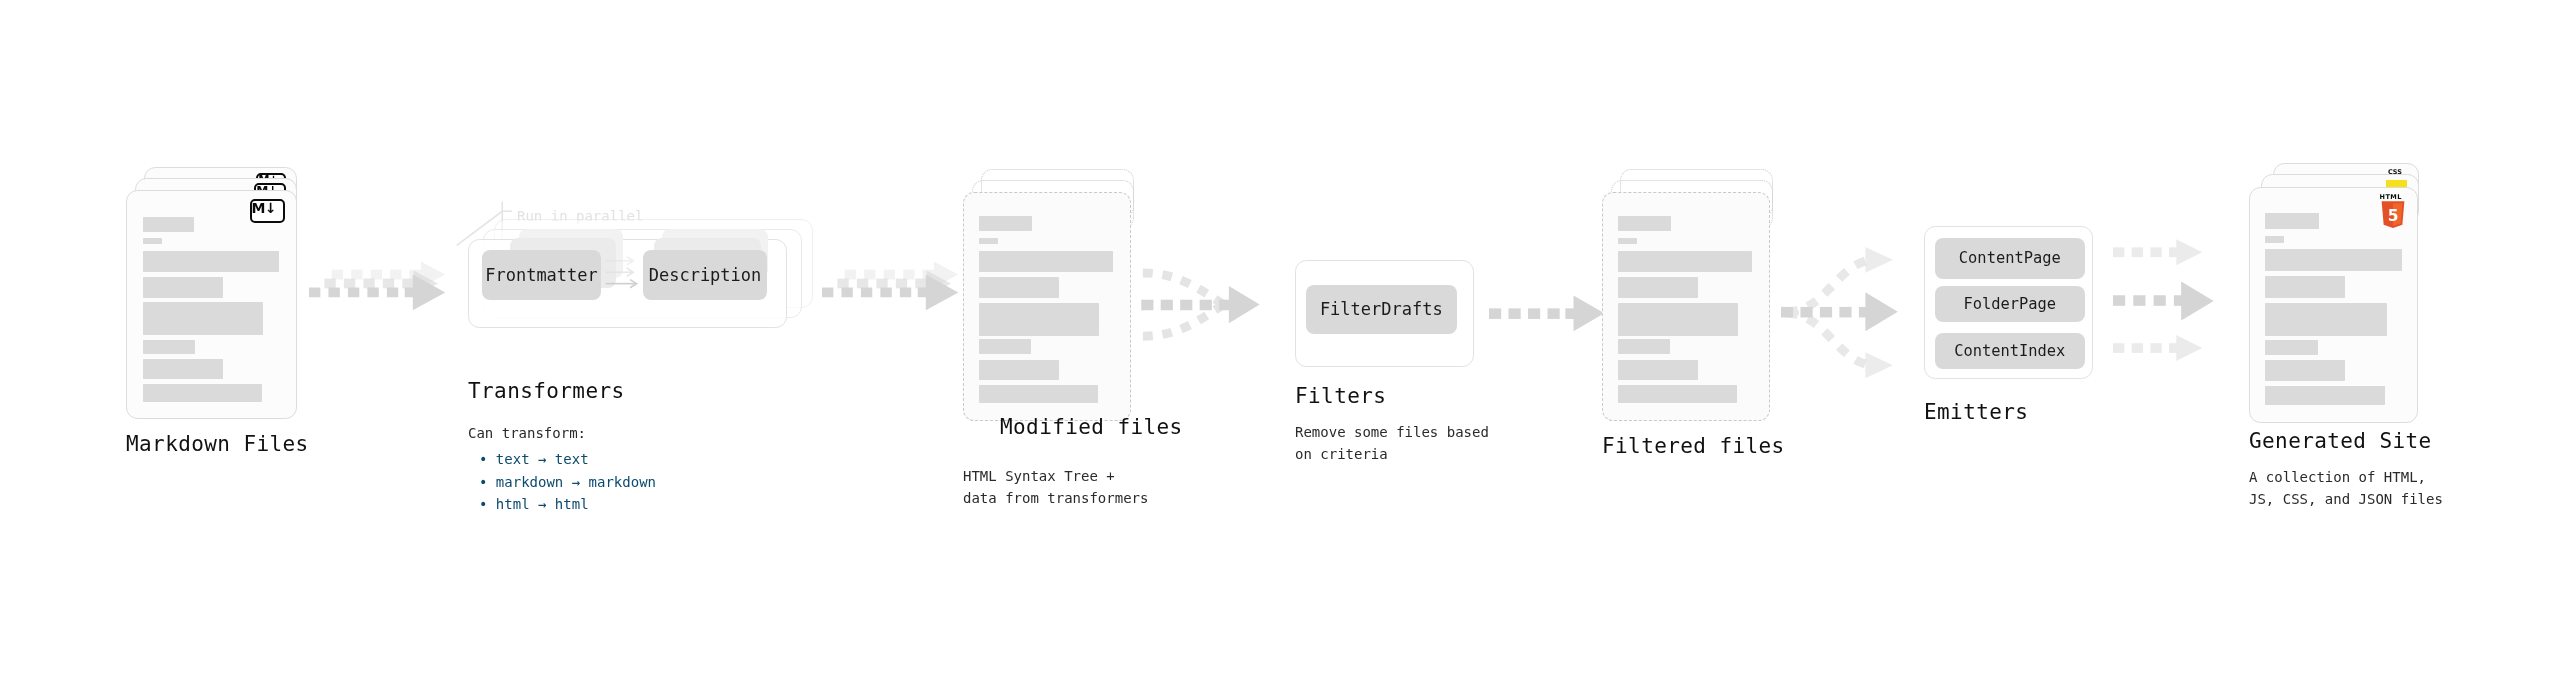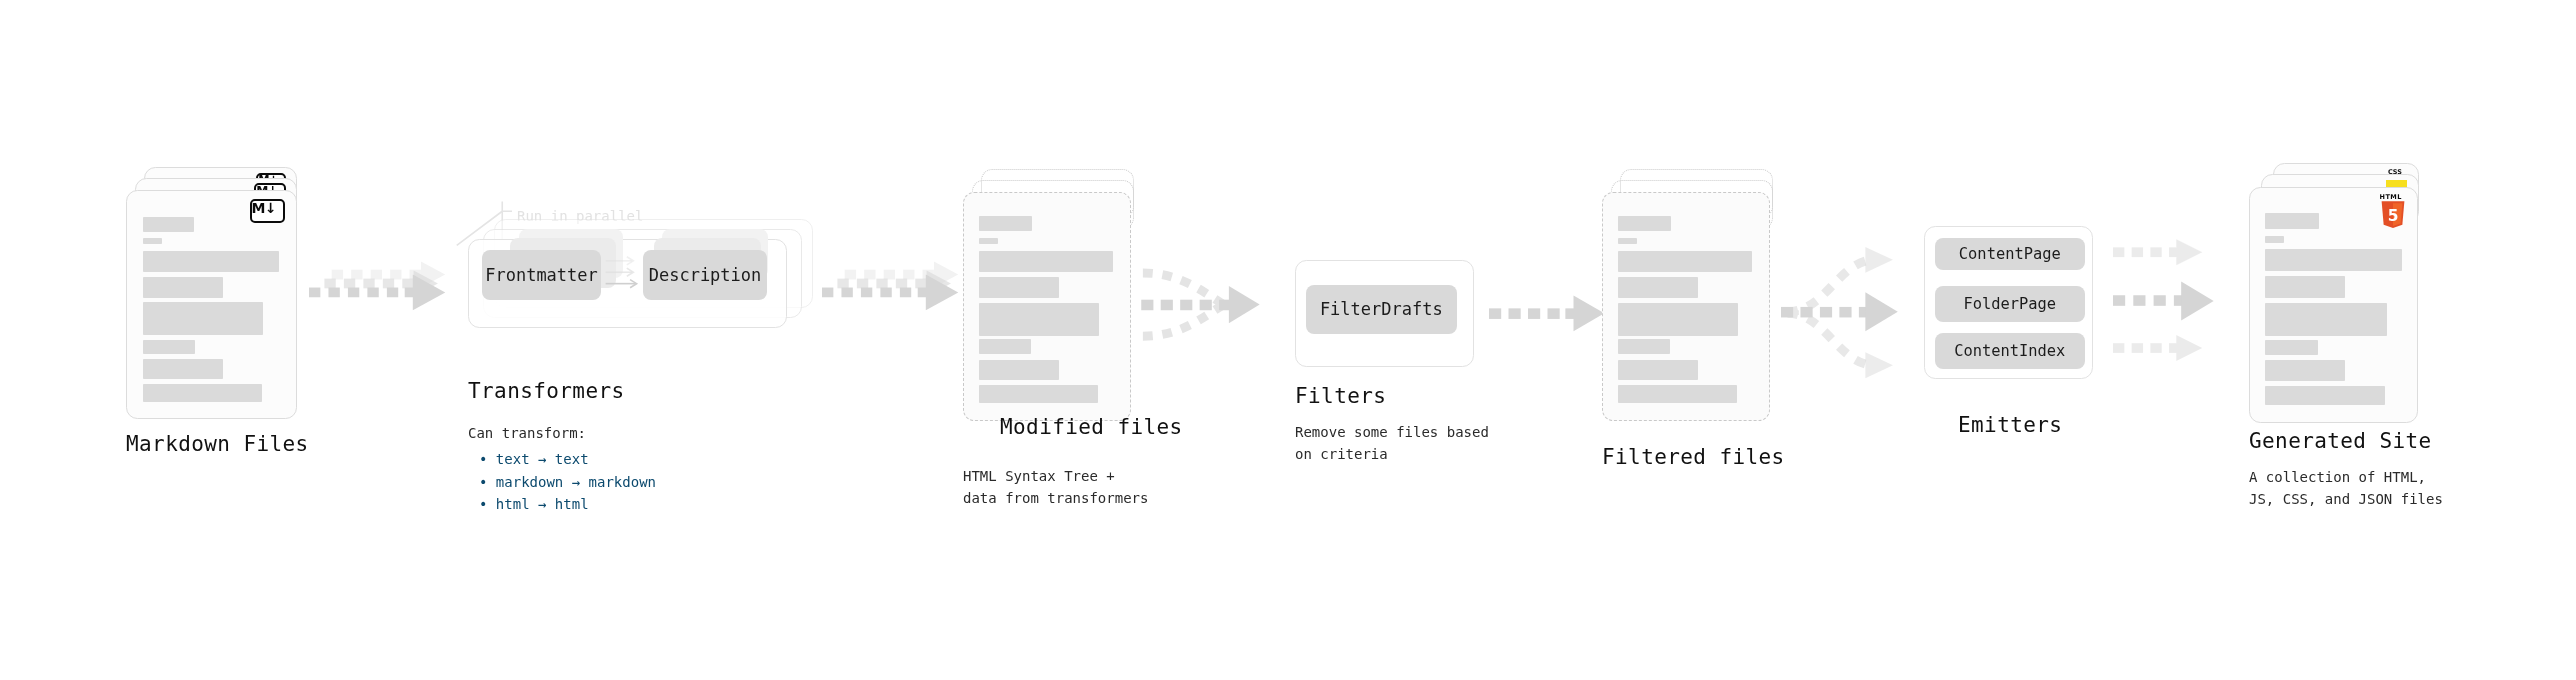--- a/index.html
+++ b/index.html
@@ -336,21 +336,21 @@
           <div class="bar" style="left:14.6px; top:84px; width:80px;  height:21px;"></div>
           <div class="bar" style="left:14.6px; top:110px; width:120px; height:32.5px;"></div>
           <div class="bar" style="left:14.6px; top:146px; width:52px;  height:14.6px;"></div>
           <div class="bar" style="left:14.6px; top:167px; width:80px;  height:19.5px;"></div>
           <div class="bar" style="left:14.6px; top:192px; width:119px; height:18px;"></div>
         </div>
       </div>
     </div>
   </div>
 
-  <div class="caption" style="left:1602px; top:445px;">Filtered files</div>
+  <div class="caption" style="left:1602px; top:434px;">Filtered files</div>
 
   <svg style="left:1781px; top:242px;" width="146" height="142" viewBox="0 0 180 175">
     <g stroke="#e8e8e8" stroke-width="11" fill="none" stroke-dasharray="13 13" stroke-linecap="butt">
       <path d="M8 86 C 54 86, 70 26, 112 22"></path>
       <path d="M8 88 C 54 88, 70 148, 112 152"></path>
     </g>
     <g fill="#d5d5d5">
       <rect x="0" y="80" width="15" height="13"></rect>
         <rect x="24" y="80" width="15" height="13"></rect>
       <rect x="48" y="80" width="15" height="13"></rect>
@@ -361,27 +361,27 @@
           <path d="M104 6 L138 22 L104 38 Z"></path>
         </g>
       <g opacity="0.45">
           <path d="M104 136 L138 152 L104 168 Z"></path>
         </g>
     </g>
   </svg>
 
   <div class="node" style="left:1924px; top:226px;">
     <div class="group-box" style="left:0; top:0; width:169px; height:153px; background:#ffffff;">
-      <div class="chip" style="left:9.8px; top:10.6px; width:150px; height:32px; font-size:15.4px;">ContentPage</div>
+      <div class="chip" style="left:9.8px; top:10.6px; width:150px; height:41px; font-size:15.4px;">ContentPage</div>
       <div class="chip" style="left:9.8px; top:59px; width:150px; height:36px; font-size:15.4px;">FolderPage</div>
       <div class="chip" style="left:9.8px; top:106px; width:150px; height:36px; font-size:15.4px;">ContentIndex</div>
     </div>
   </div>
 
-  <div class="caption" style="left:1924px; top:413px;margin-left:34px;">Emitters</div>
+  <div class="caption" style="left:1924px; top:400px;">Emitters</div>
 
   <svg style="left:2113px; top:236px;" width="138" height="138" viewBox="0 0 170 170">
     <g fill="#d5d5d5">
       <g opacity="0.45">
         <rect x="0" y="14" width="14" height="12"></rect>
           <rect x="23" y="14" width="14" height="12"></rect>
         <rect x="46" y="14" width="14" height="12"></rect>
           <rect x="69" y="14" width="14" height="12"></rect>
         <path d="M78 4 L110 20 L78 36 Z"></path>
       </g>

